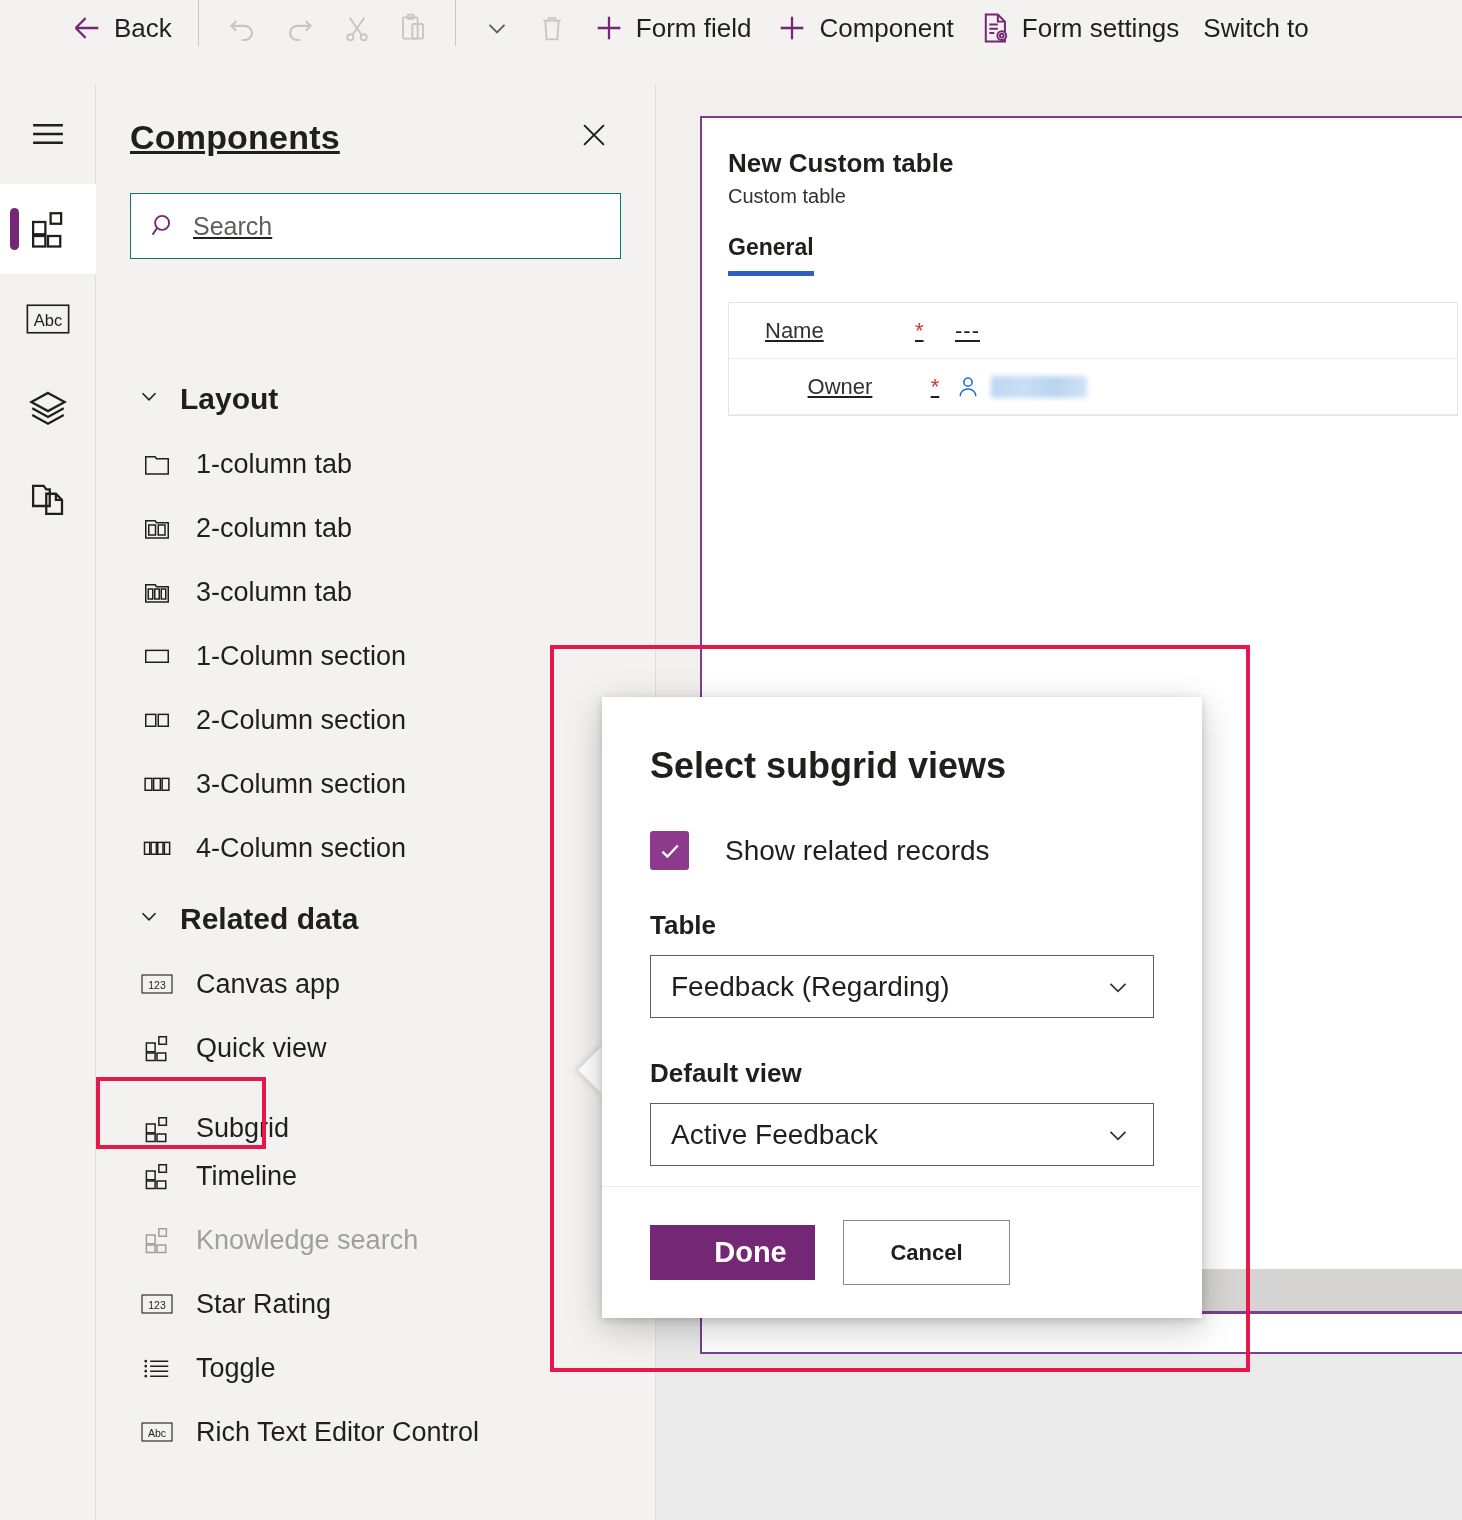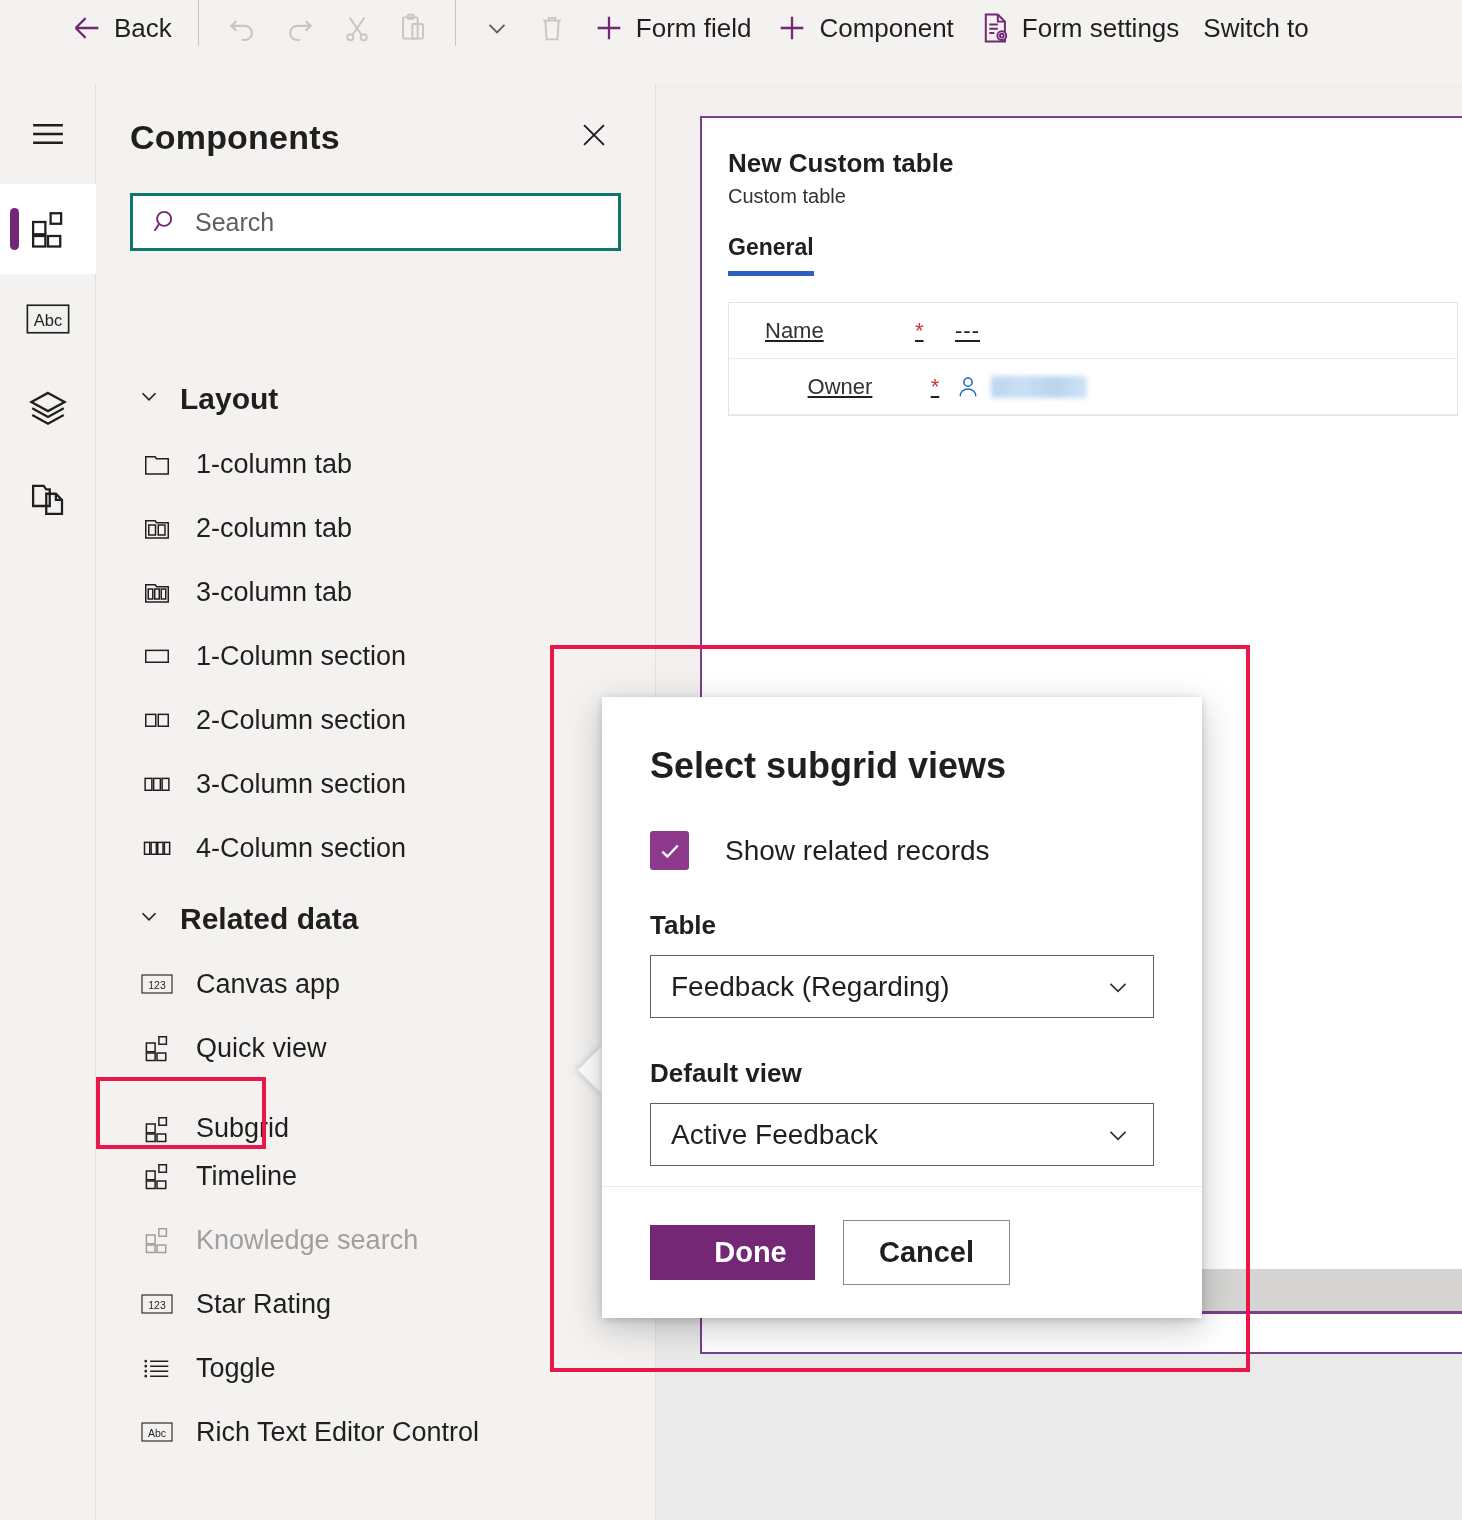--- a/index.html
+++ b/index.html
@@ -52,31 +52,32 @@
     content: ""; position: absolute; left: 10px; top: 24px;
     width: 9px; height: 42px; border-radius: 5px; background: #742774;
   }
 
   
   .panel {
     position: absolute; left: 96px; top: 84px; width: 560px; height: 1436px;
     background: #f3f2f1;
     border-right: 1px solid #e1dfdd;
     overflow: hidden;
+    text-decoration: underline;
   }
   .panel-header {
     display: flex; align-items: center; justify-content: space-between;
     padding: 28px 34px 0 34px;
   }
   .panel-title { font-size: 34px; font-weight: 600; color: #201f1e; letter-spacing: .2px;}
   .panel-close { font-size: 32px; color: #201f1e; cursor: pointer; line-height: 1; padding: 6px 10px; }
   .search-wrap {
     margin: 30px 34px 0 34px;
-    background: #fff; border: 3px solid #0f766e;
-    height: 58px; display: flex; align-items: center; padding: 0 18px;
+    background: #fff; border: 1px solid #0f766e;
+    height: 66px; display: flex; align-items: center; padding: 0 18px;
   }
   .search-input {
     border: 0; outline: 0; background: transparent;
     font-size: 25px; font-family: inherit; color: #605e5c;
     margin-left: 14px; width: 100%;
   }
   .search-input::placeholder { color: #605e5c; }
 
   .list { position: absolute; left: 0; top: 276px; width: 560px; height: 1244px; overflow: hidden; }
   .group-head {
@@ -180,21 +181,21 @@
     border-top: 1px solid #edebe9;
     display: flex; align-items: center; padding-left: 48px; gap: 28px;
   }
   .btn-primary {
     background: #742774; color: #fff; border: 0;
     font-family: inherit; font-size: 29px; font-weight: 600;
     width: 165px; height: 55px; cursor: pointer; padding-left: 36px;
   }
   .btn-secondary {
     background: #fff; color: #201f1e; border: 1px solid #8a8886;
-    font-family: inherit; font-size: 29px; font-weight: 600;
+    font-family: inherit; font-size: 22px; font-weight: 600;
     width: 167px; height: 65px; cursor: pointer;
   }
 
   
   .annot-box {
     position: absolute; left: 550px; top: 645px;
     width: 700px; height: 727px;
     border: 4px solid #e8174a;
     pointer-events: none;
   }

